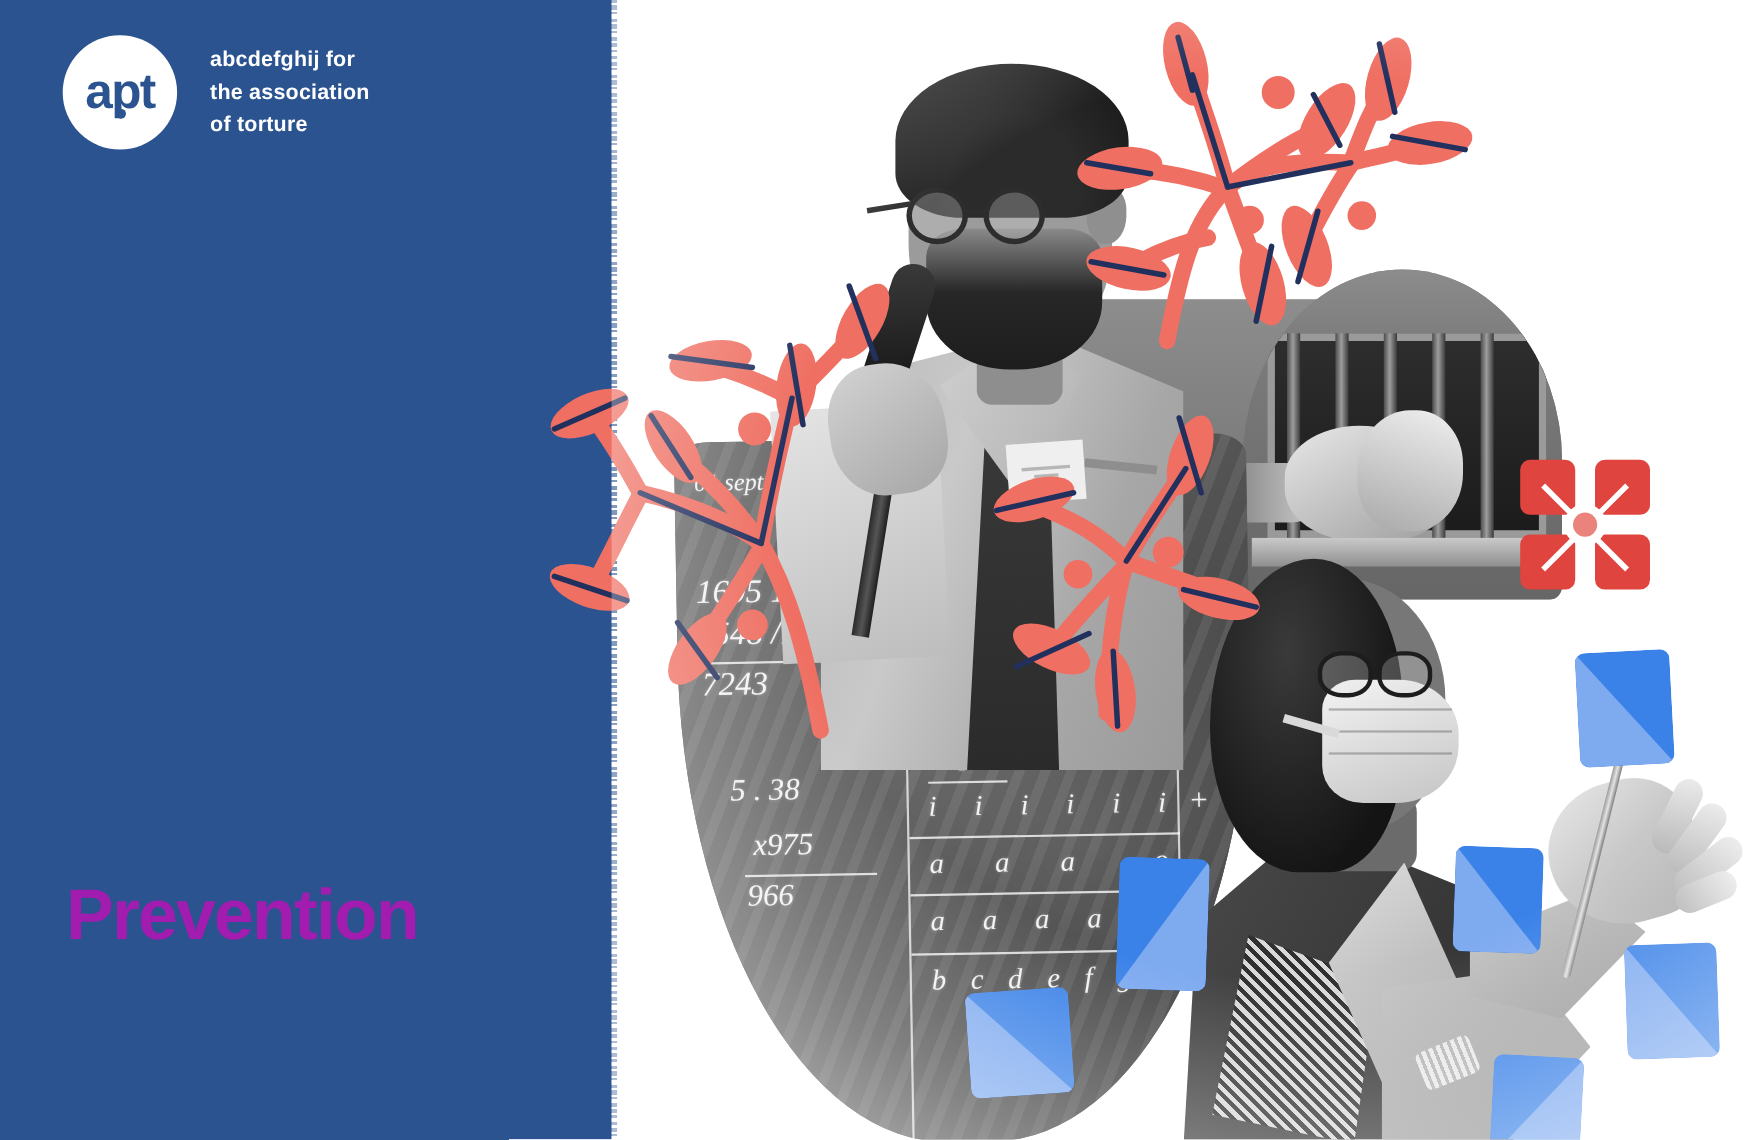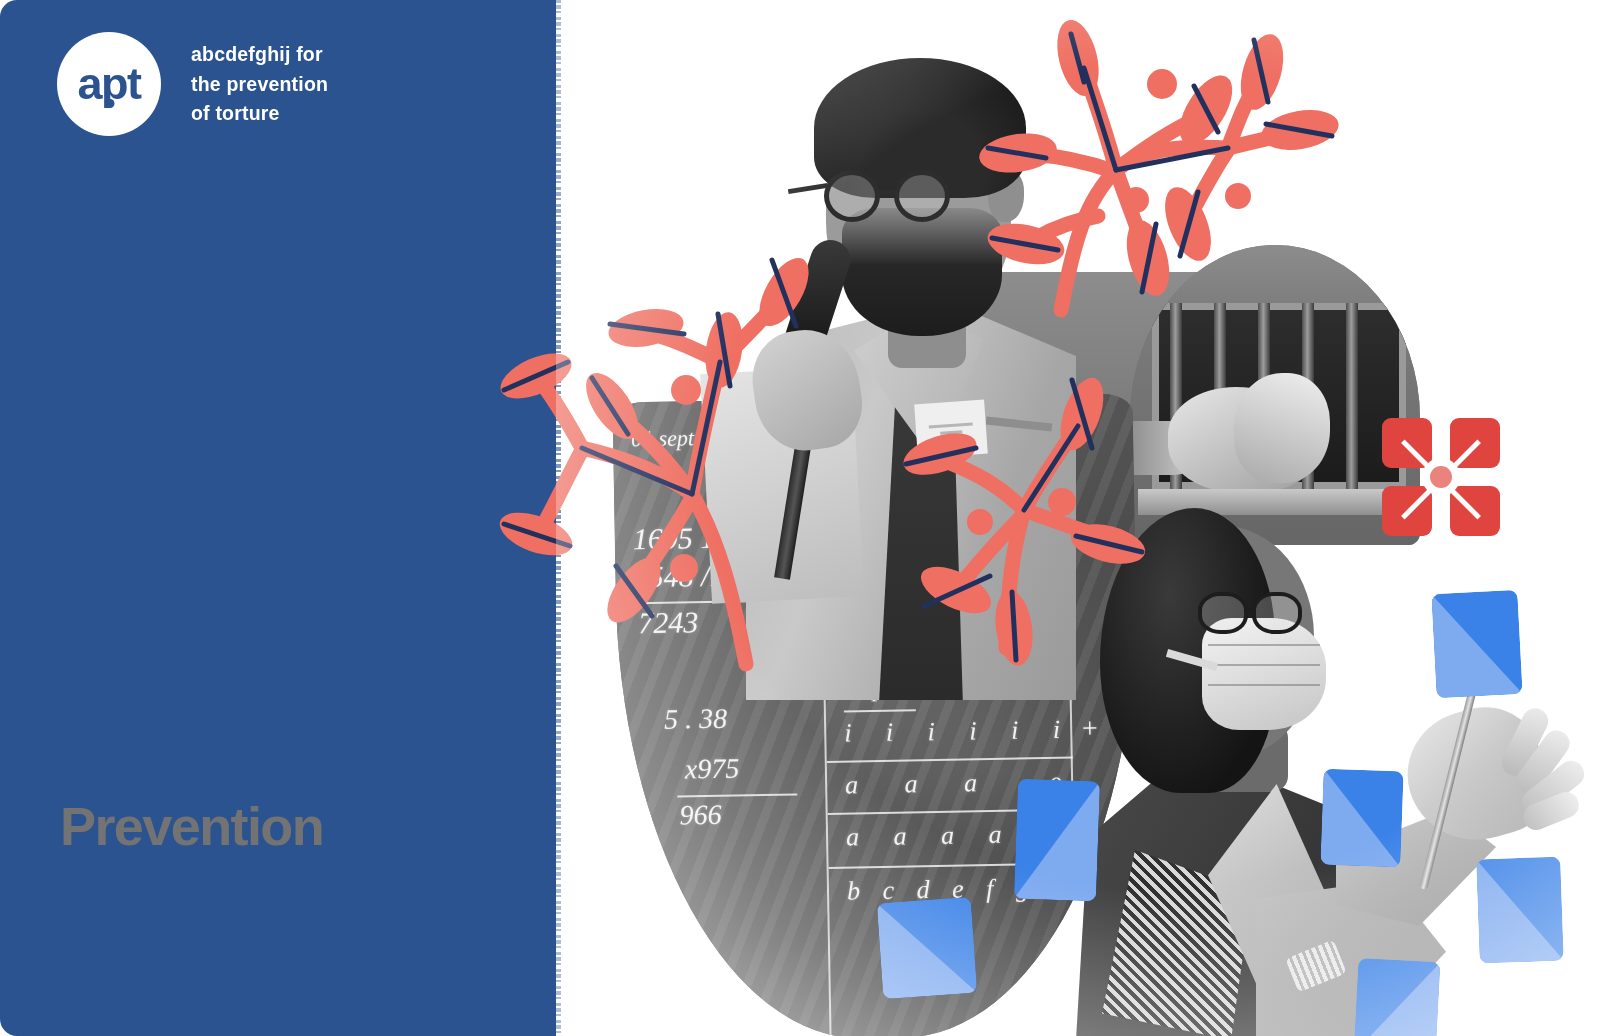--- a/index.html
+++ b/index.html
@@ -2,21 +2,21 @@
 <html><head>
 <meta charset="utf-8">
 <style>
   * { margin:0; padding:0; box-sizing:border-box; }
   html,body { width:1600px; height:1036px; overflow:hidden; }
   body {
     font-family: "Liberation Sans", sans-serif;
     background:#ffffff;
     position:relative;
   }
-  #cover { position:absolute; inset:0; background:#fff; overflow:hidden;border-radius:17px; }
+  #cover { position:absolute; inset:0; background:#fff; overflow:hidden; }
 
   
   .blue-panel{
     position:absolute; left:0; top:0; width:556px; height:1036px;
     background:#2a5390;
   }
   .blue-panel::after{ 
     content:""; position:absolute; right:-5px; top:0; width:10px; height:100%;
     background:
       repeating-linear-gradient(to bottom,
@@ -49,22 +49,22 @@
     color:#fff; font-size:19.5px; line-height:1.52; font-weight:700;
     letter-spacing:.2px; padding-top:8px;
   }
 
   
   .kicker{
     position:absolute; left:62px; top:726px; color:#fff;
     font-size:33px; letter-spacing:2.4px; font-weight:400;
   }
   .maintitle{
-    position:absolute; left:60px; top:800px; color:#737373;
-    font-size:54px; font-weight:700; line-height:.99; letter-spacing:-1.6px;
+    position:absolute; left:60px; top:800px; color:#a21caf;
+    font-size:65px; font-weight:700; line-height:.99; letter-spacing:-1.6px;
   }
   .maintitle .l2{ display:block; }
 
   
   .collage{ position:absolute; left:556px; top:0; width:1044px; height:1036px; }
 
   
   .man{
     position:absolute; left:160px; top:30px; width:370px; height:660px;
   }
@@ -346,21 +346,21 @@
 
   <div class="blue-panel"></div>
 
   <div class="logo-block">
     <div class="logo-circle">
       <div class="logo-word">apt</div>
       <div class="logo-dot"></div>
     </div>
     <div class="logo-tagline">
       <div>abcdefghij for</div>
-      <div>the prevention</div>
+      <div>the association</div>
       <div>of torture</div>
     </div>
   </div>
 
   <div class="maintitle">
     <span class="l2">Prevention</span>
   </div>
 
   <div class="collage">
 

